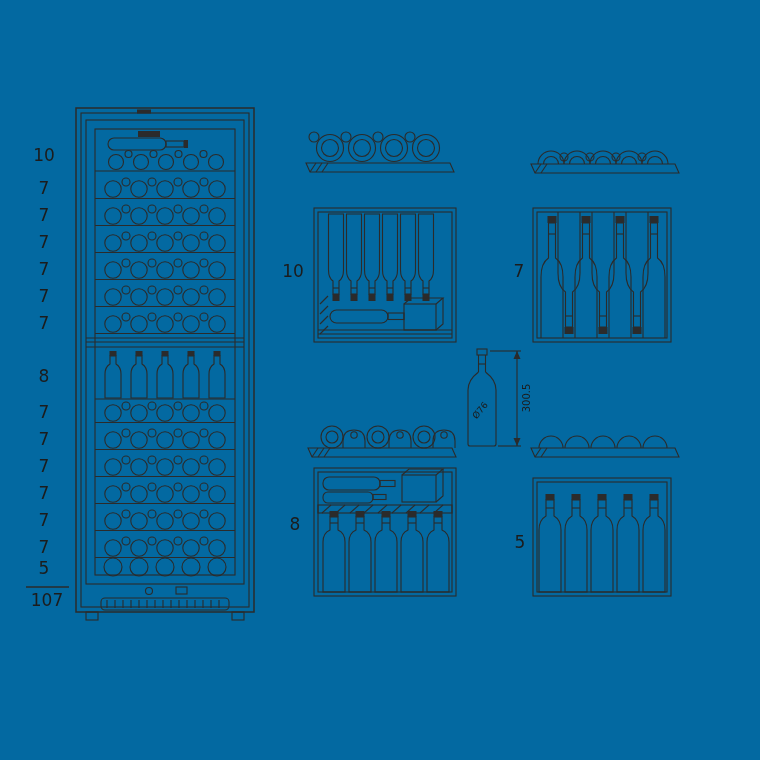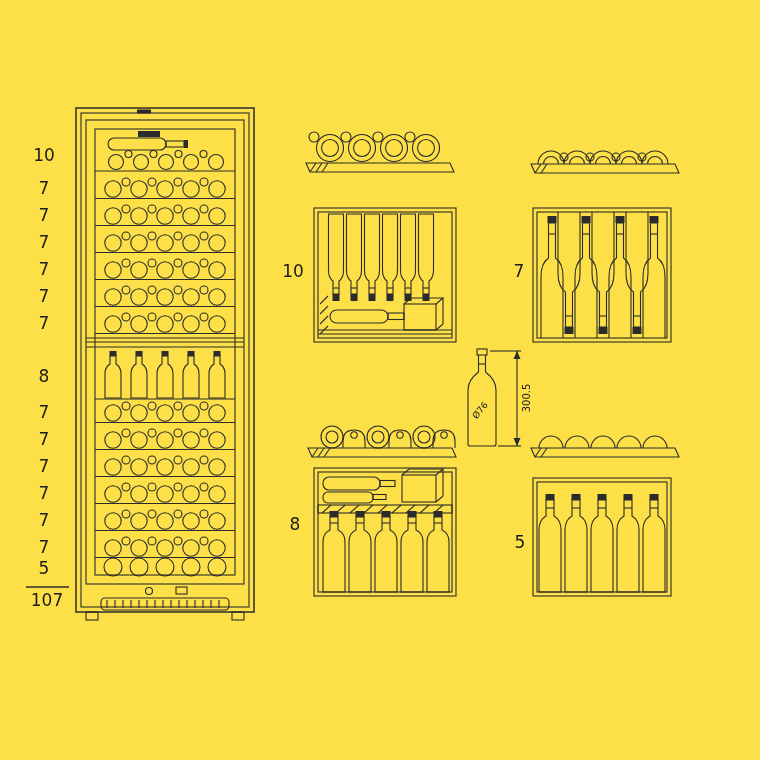--- a/index.html
+++ b/index.html
@@ -1,16 +1,16 @@
 <!DOCTYPE html>
 <html><head>
 <meta charset="utf-8">
 <style>
   html,body{margin:0;padding:0;background:#ffffff;}
-  .stage{position:relative;width:760px;height:760px;background:#fde047;overflow:hidden;}
+  .stage{position:relative;width:760px;height:760px;background:#0369a1;overflow:hidden;}
   svg{display:block;}
   .txt{font-family:"DejaVu Sans", sans-serif;fill:#1c1c1c;}
   .num{font-size:17px;}
   .dim{font-size:10px;}
   .dims{font-size:9px;}
 </style>
 </head>
 <body>
 
 <div class="stage">

